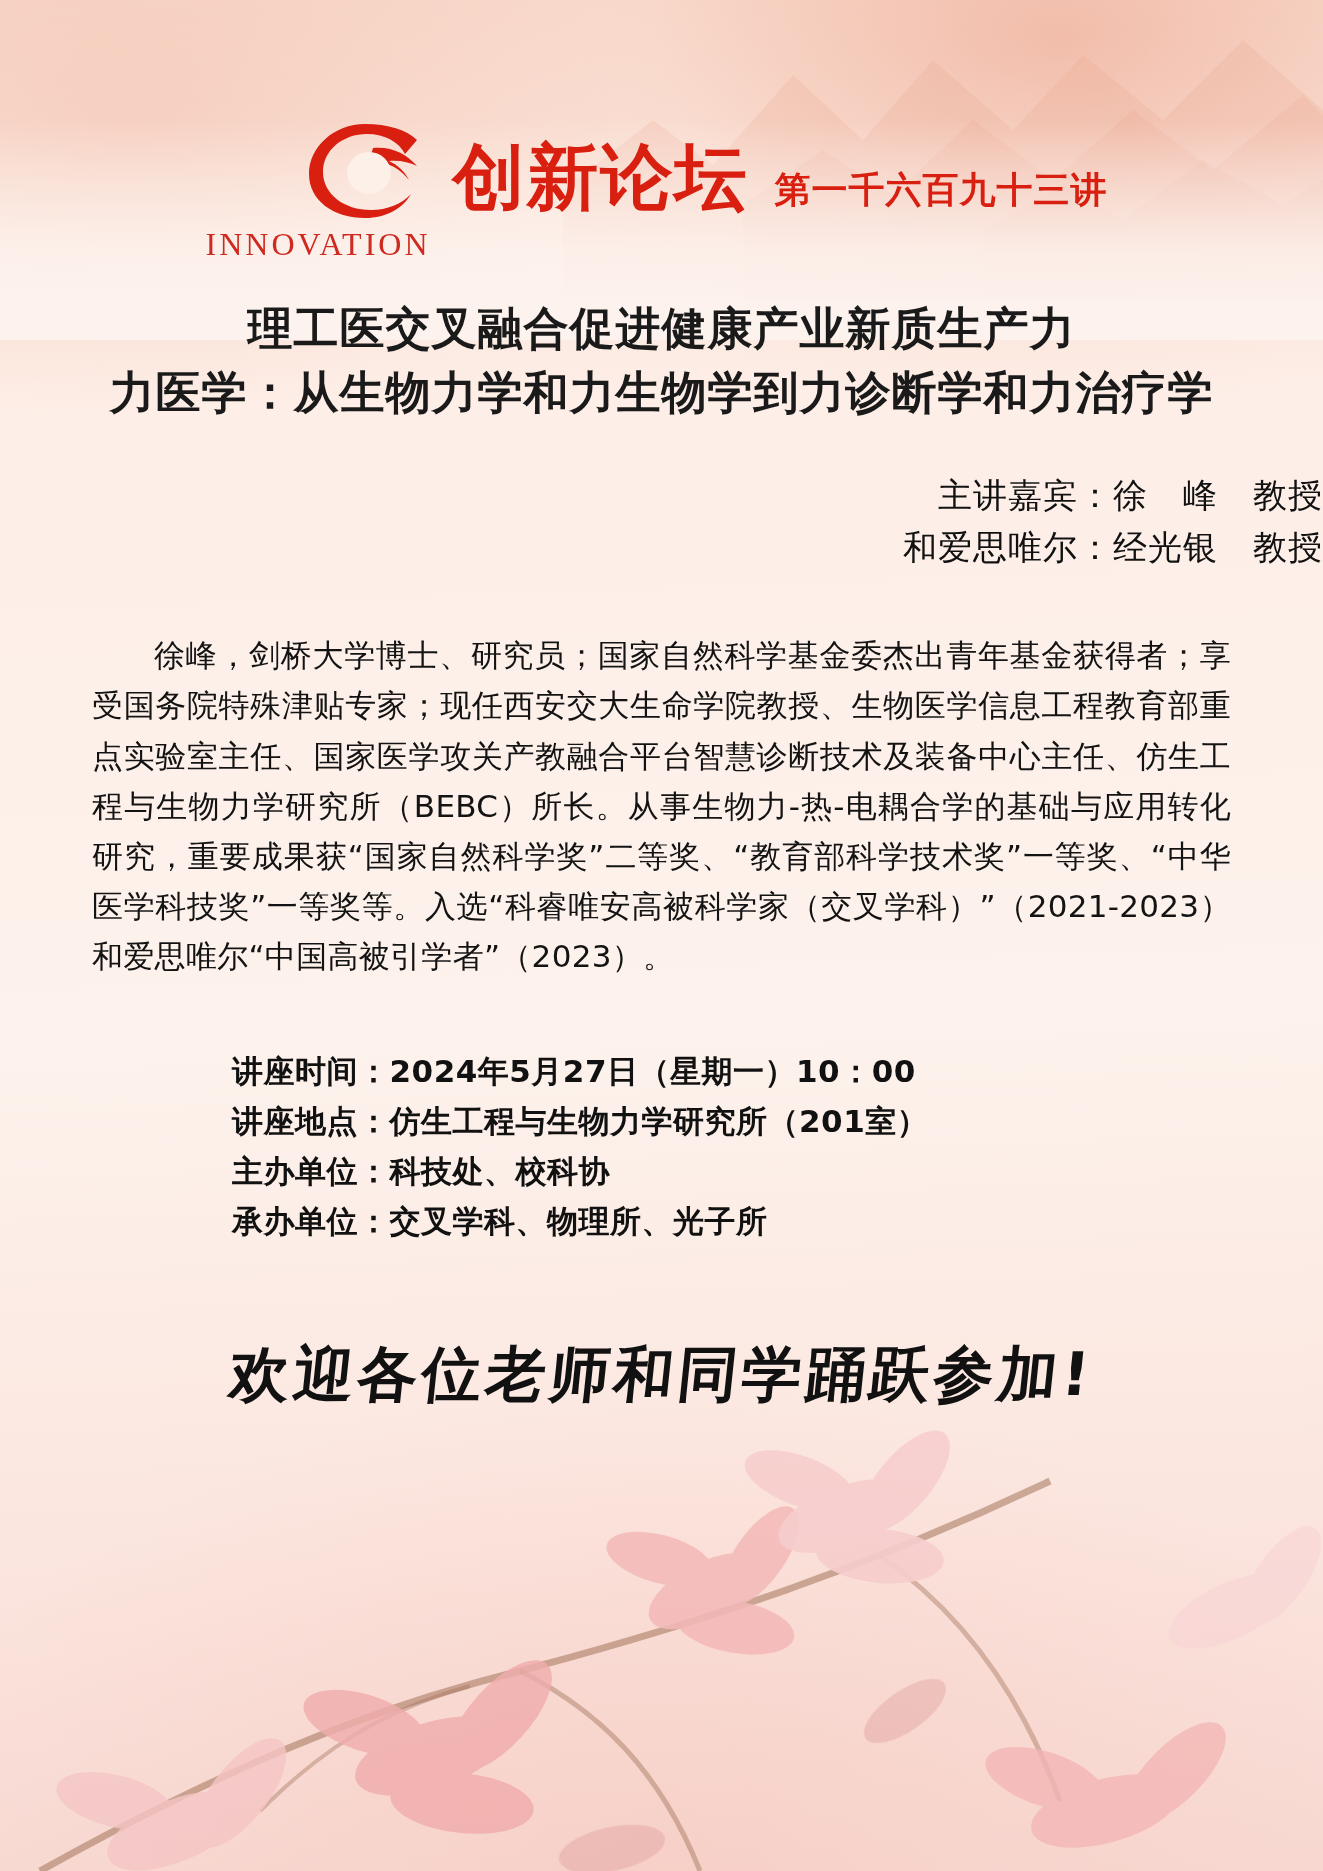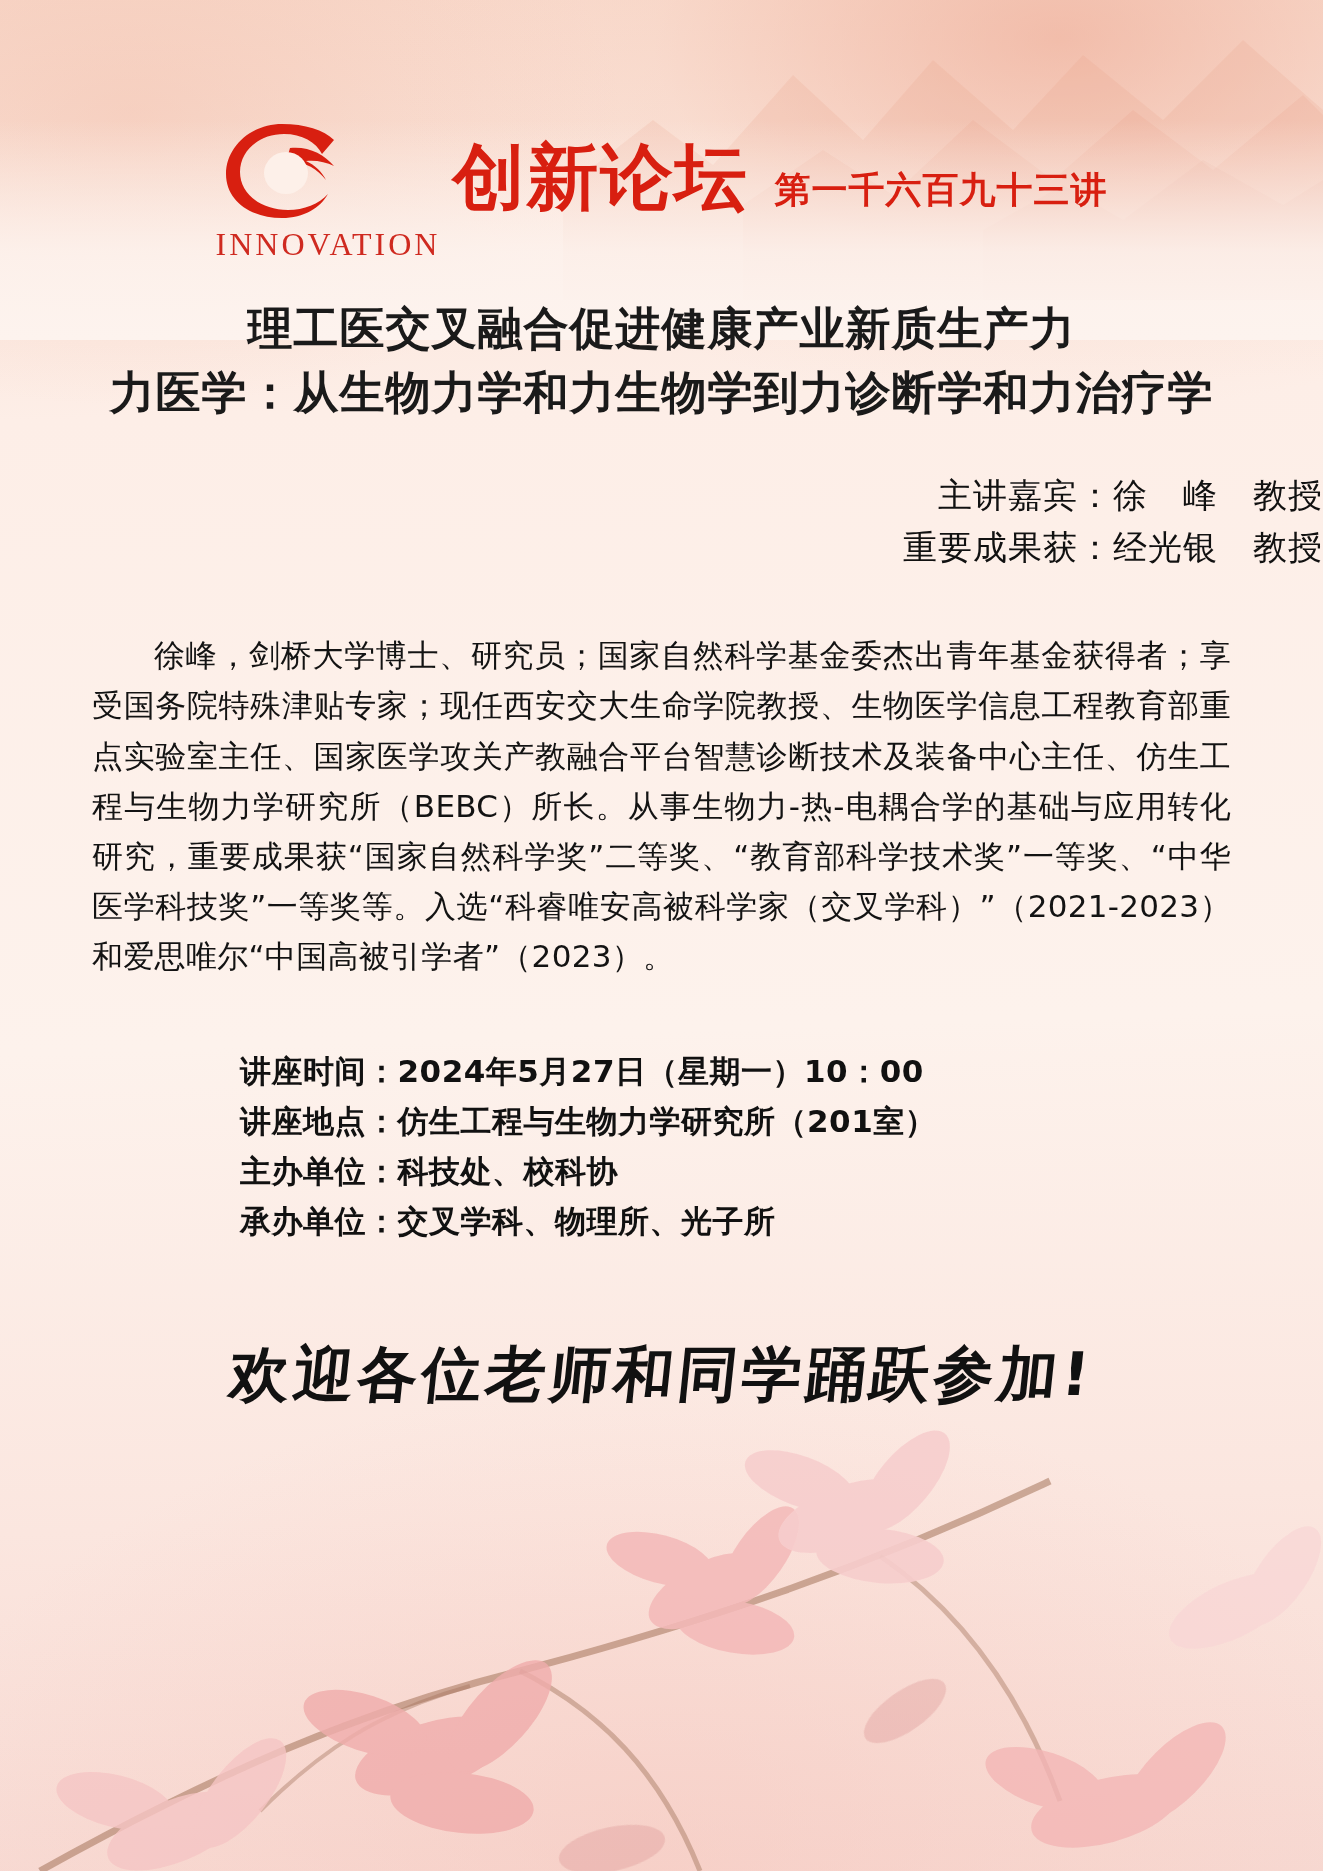--- a/index.html
+++ b/index.html
@@ -58,21 +58,21 @@
   .header {
     display: flex;
     align-items: center;
     justify-content: center;
     padding-top: 118px;
     gap: 22px;
   }
   .logo-block {
     display: flex;
     flex-direction: column;
-    align-items: flex-start;
+    align-items: flex-end;
     width: 215px;
   }
   .logo-mark { width: 132px; height: 106px; }
   .logo-word {
     color: #cf2a20;
     font-size: 32px;
     letter-spacing: 3px;
     font-family: "Liberation Serif", serif;
     margin-top: 2px;
   }
@@ -143,21 +143,20 @@
   .info {
     margin: 64px 0 0 232px;
     color: #111;
   }
   .info-line {
     font-size: 31px;
     line-height: 1.62;
     font-weight: bold;
     font-family: "DejaVu Sans", "Liberation Sans", sans-serif;
     letter-spacing: 0.5px;
-    margin-left: 8px;
   }
   .info-line .lbl { font-weight: bold; }
 
   
   .welcome {
     margin-top: 88px;
     text-align: center;
     font-size: 60px;
     font-weight: bold;
     color: #111;
@@ -242,21 +241,21 @@
       </div>
     </div>
 
     <div class="titles">
       <div class="title-main">理工医交叉融合促进健康产业新质生产力</div>
       <div class="title-sub">力医学：从生物力学和力生物学到力诊断学和力治疗学</div>
     </div>
 
     <div class="speakers">
       <div class="speaker-line">主讲嘉宾：徐　峰　教授</div>
-      <div class="speaker-line">重要成果获：经光银　教授</div>
+      <div class="speaker-line">和爱思唯尔：经光银　教授</div>
     </div>
 
     <div class="bio">徐峰，剑桥大学博士、研究员；国家自然科学基金委杰出青年基金获得者；享受国务院特殊津贴专家；现任西安交大生命学院教授、生物医学信息工程教育部重点实验室主任、国家医学攻关产教融合平台智慧诊断技术及装备中心主任、仿生工程与生物力学研究所（BEBC）所长。从事生物力-热-电耦合学的基础与应用转化研究，重要成果获“国家自然科学奖”二等奖、“教育部科学技术奖”一等奖、“中华医学科技奖”一等奖等。入选“科睿唯安高被科学家（交叉学科）”（2021-2023）和爱思唯尔“中国高被引学者”（2023）。</div>
 
     <div class="info">
       <div class="info-line">
         <span class="lbl">讲座时间：</span><span>2024年5月27日（星期一）10：00</span>
       </div>
       <div class="info-line">
         <span class="lbl">讲座地点：</span><span>仿生工程与生物力学研究所（201室）</span>

